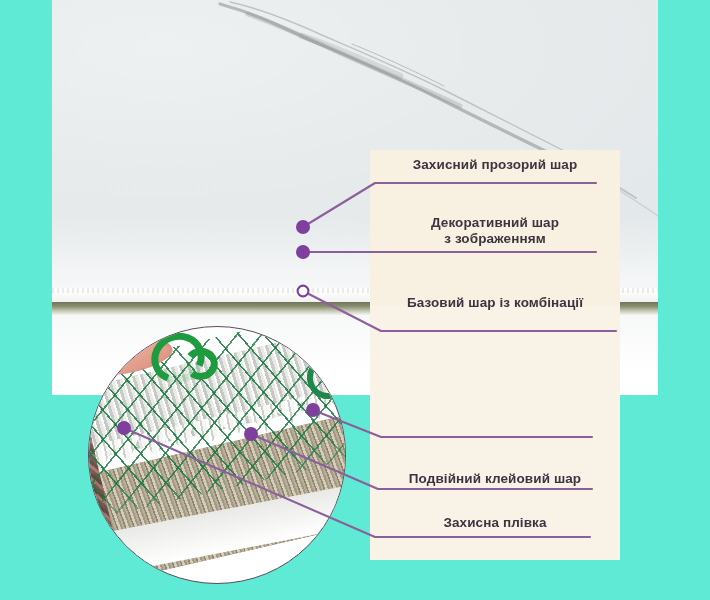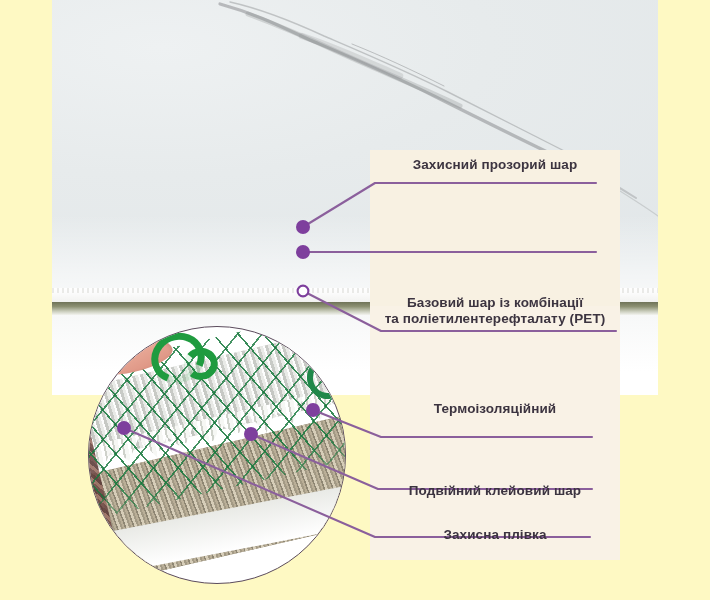--- a/index.html
+++ b/index.html
@@ -1,20 +1,20 @@
 <!DOCTYPE html>
 <html lang="uk"><head>
 <meta charset="utf-8">
 <title>Layer structure diagram</title>
 <style>
   html,body{margin:0;padding:0;background:#ffffff;}
   body{width:710px;height:600px;overflow:hidden;
        font-family:"Liberation Sans","DejaVu Sans",sans-serif;}
 
-  #stage{position:relative;width:710px;height:600px;background:#fef9c3;overflow:hidden;}
+  #stage{position:relative;width:710px;height:600px;background:#5eead4;overflow:hidden;}
 
   
   .photo{position:absolute;left:52px;top:0;width:606px;height:316px;overflow:hidden;}
   .marble{position:absolute;inset:0;
       background:
         radial-gradient(120% 90% at 18% 15%, #eef1f2 0%, #e7ebec 45%, #e2e7e9 100%);
   }
   .marble::after{content:"";position:absolute;inset:0;
       background:
         linear-gradient(180deg, rgba(255,255,255,0) 68%, rgba(255,255,255,.55) 86%, rgba(255,255,255,.9) 100%);
@@ -94,22 +94,22 @@
   
   .overlay{position:absolute;left:0;top:0;width:710px;height:600px;overflow:visible;}
 
   
   .lbl{position:absolute;text-align:center;color:#3c3440;
      font-size:13.5px;font-weight:700;line-height:16px;letter-spacing:.1px;}
   .lbl.l1{left:374px;top:157px;width:242px;}
   .lbl.l2{left:374px;top:215px;width:242px;}
   .lbl.l3{left:372px;top:295px;width:246px;}
   .lbl.l4{left:374px;top:401px;width:242px;}
-  .lbl.l5{left:374px;top:471px;width:242px;margin-top:12px;}
-  .lbl.l6{left:374px;top:515px;width:242px;margin-top:12px;}
+  .lbl.l5{left:374px;top:471px;width:242px;}
+  .lbl.l6{left:374px;top:515px;width:242px;}
 </style>
 </head>
 <body>
 
 <div id="stage">
 
   <div class="photo">
     <div class="marble"></div>
     <svg class="vein" width="606" height="316" viewBox="0 0 606 316">
       <g fill="none" stroke="#6d6f72" stroke-linecap="round" opacity=".75">
@@ -171,28 +171,30 @@
       <circle cx="313" cy="410" r="7" fill="#7e3f9d"></circle>
       <circle cx="251" cy="434" r="7" fill="#7e3f9d"></circle>
       <circle cx="124" cy="428" r="7" fill="#7e3f9d"></circle>
     </g>
   </svg>
 
   <div class="lbl l1">
     <div>Захисний прозорий шар</div>
   </div>
 
+  <div class="lbl l2">
+    <div>Декоративний шар</div>
+    <div>з зображенням</div>
+  </div>
 
   <div class="lbl l3">
     <div>Базовий шар із комбінації</div>
-    <div>та поліетилентерефталату (PET)</div>
   </div>
 
   <div class="lbl l4">
-    <div>Термоізоляційний</div>
   </div>
 
   <div class="lbl l5">
     <div>Подвійний клейовий шар</div>
   </div>
 
   <div class="lbl l6">
     <div>Захисна плівка</div>
   </div>
 

